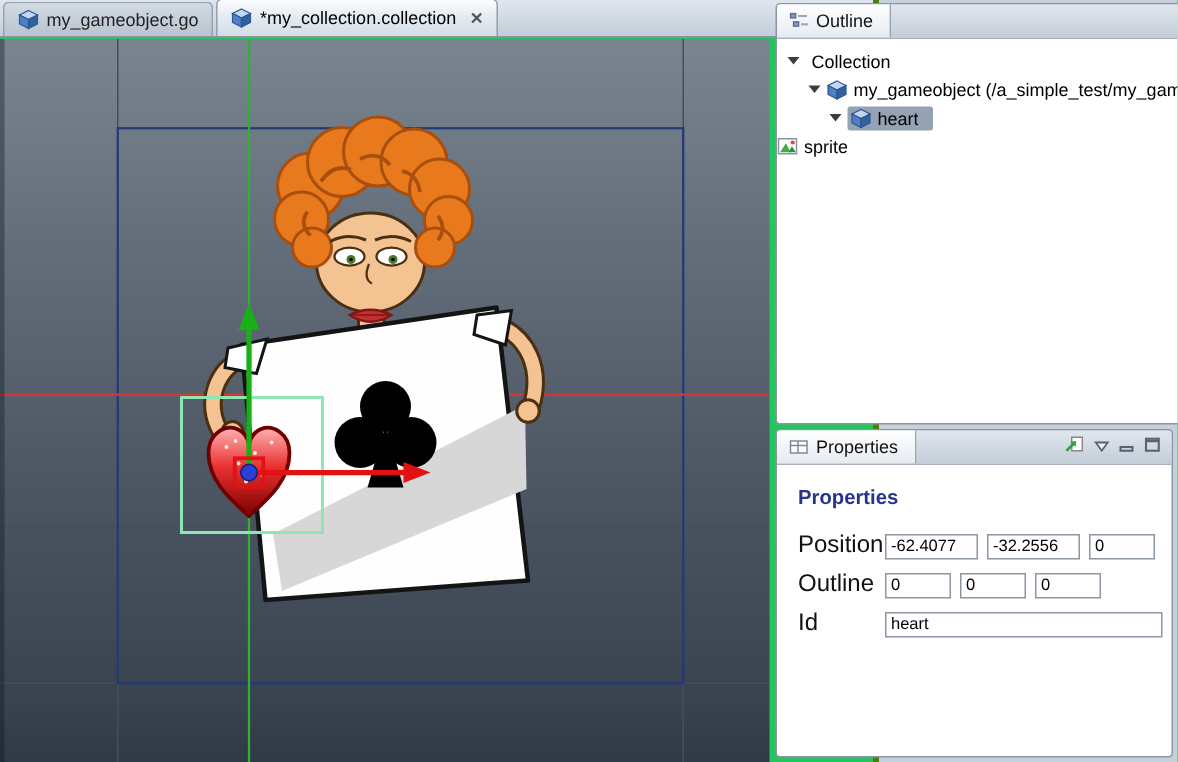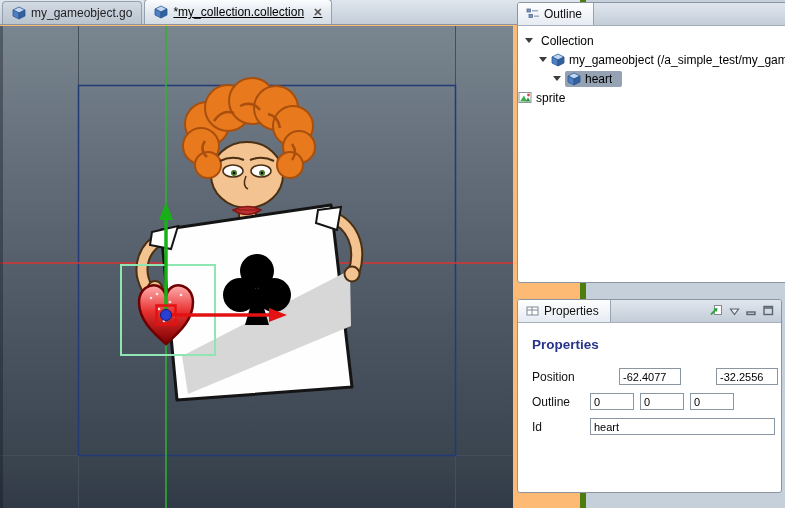--- a/index.html
+++ b/index.html
@@ -5,43 +5,43 @@
   * { box-sizing: border-box; }
   html,body { margin:0; padding:0; }
   body {
     width:785px; height:508px; position:relative; overflow:hidden;
     background:#c6d0da; font-family:"Liberation Sans", sans-serif;
     -webkit-font-smoothing:antialiased;
   }
 
   
   .editor-group { position:absolute; left:0; top:0; width:586px; height:508px;
-    border-right:6px solid #4d7c0f; background:#fdba74; }
+    border-right:4px solid #4d7c0f; background:#22c55e; }
   .tabbar { position:relative; height:25px;
     background:linear-gradient(#e0e6ee,#c3cdd8);
     border-bottom:1px solid #8a95a1; display:flex; align-items:flex-end; padding-left:2px; }
   .tab { height:23px; display:flex; align-items:center; gap:5px; padding:0 9px;
     font-size:12px; color:#222; background:linear-gradient(#d2dae3,#b9c4cf);
     border:1px solid #97a1ad; border-bottom:none;
     border-top-left-radius:4px; border-top-right-radius:4px; margin-right:2px; cursor:default; }
   .tab.active { height:25px; background:linear-gradient(#fbfcfe,#e2e8ef 55%,#d4dce5);
-    color:#000;text-decoration:underline; }
+    color:#000; }
   .tab .close { font-size:11px; font-weight:bold; color:#555; margin-left:4px; }
   .ticon { display:flex; align-items:center; }
   .tabbar-actions { position:absolute; right:6px; top:6px; display:flex; gap:7px; }
 
   .canvas { position:absolute; left:0; top:26px; width:513px; height:482px;
     background:linear-gradient(180deg,#79858f 0%, #626d79 30%, #4a5461 65%, #39434e 92%, #303946 100%); }
   .canvas svg { position:absolute; left:0; top:0; }
 
   
   .panel { position:absolute; background:#fff; border:1px solid #8a95a1; border-radius:3px;
     overflow:hidden; }
   .outline-panel { left:517px; top:2px;  width:306px; height:281px; }
-  .props-panel   { left:517px; top:299px; width:265px; height:194px; }
+  .props-panel   { left:517px; top:286px; width:265px; height:219px; }
 
   .panel-header { height:23px; background:linear-gradient(#e0e6ee,#c3cdd8);
     border-bottom:1px solid #a6b0bb; display:flex; align-items:flex-end; }
   .panel-tab { height:23px; display:flex; align-items:center; gap:5px; padding:0 11px 0 8px;
     background:linear-gradient(#ffffff,#e6ebf2); border-right:1px solid #9aa4b0;
     border-top-left-radius:3px; font-size:12px; color:#111; }
   .panel-actions { margin-left:auto; display:flex; align-items:center; gap:6px; padding:0 7px; align-self:center; }
 
   
   .tree { padding-top:5px; font-size:12px; color:#000000; }
@@ -49,24 +49,24 @@
   .tw { width:0; height:0; border-left:4px solid transparent; border-right:4px solid transparent;
     border-top:5px solid #3c3c3c; margin:0 4px 0 0; display:inline-block; flex:none; }
   .tree-label { margin-left:4px; overflow:hidden; text-overflow:clip; }
   .sel-band { display:flex; align-items:center; background:#94a2b3; border-radius:2px;
     padding:1px 10px 1px 2px; }
 
   
   .props-content { padding:10px 0 0 14px; }
   .props-title { color:#27348b; font-weight:bold; font-size:13.5px; margin:4px 0 16px; }
   .prow { display:flex; align-items:center; margin-bottom:8px; }
-  .plabel { width:58px; font-size:12px; color:#111; flex:none; }
+  .plabel { width:58px; font-size:16px; color:#111; flex:none; }
   .pin { height:17px; border:1px solid #8b96a3; background:#fff; font-size:11px;
     font-family:"Liberation Sans",sans-serif; padding:0 3px; margin-right:6px; }
-  .w62 { width:62px;margin-left:29px; } .w44 { width:44px; } .w192 { width:192px; }
+  .w62 { width:62px; } .w44 { width:44px; } .w192 { width:192px; }
 </style>
 </head>
 <body>
 
 <div class="editor-group">
   <div class="tabbar">
     <div class="tab">
       <span class="ticon">
         <svg width="14" height="14" viewBox="0 0 14 14">
             <polygon points="7,1 13,4 7,7 1,4" fill="#c3d7f2" stroke="#2c5791" stroke-width="0.8"></polygon>

